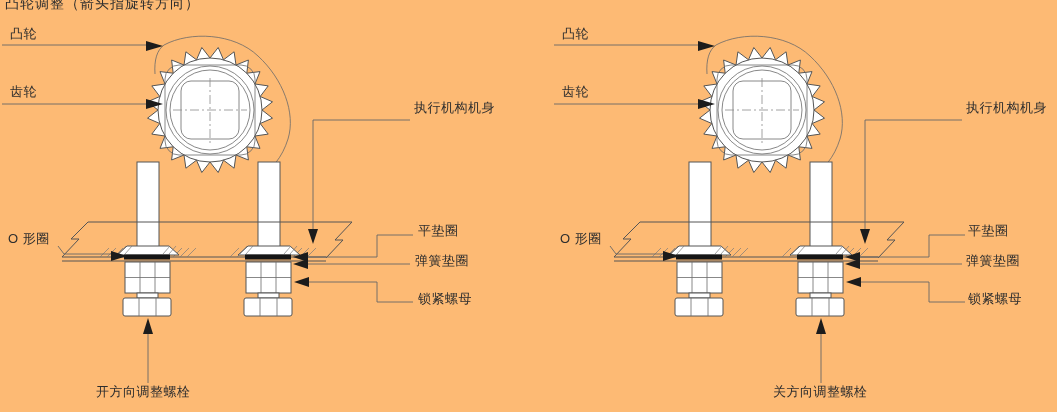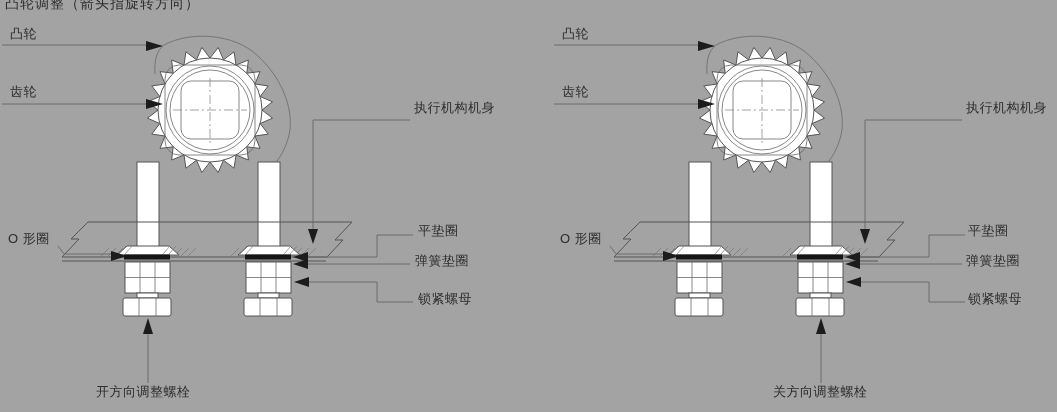--- a/index.html
+++ b/index.html
@@ -1,17 +1,17 @@
 <!DOCTYPE html>
 <html><head>
 <meta charset="utf-8">
 <style>
   html,body{margin:0;padding:0;background:#fff;}
   .stage{
-    position:relative;width:1057px;height:412px;background:#a3a3a3;overflow:hidden;
+    position:relative;width:1057px;height:412px;background:#fdba74;overflow:hidden;
     font-family:"Liberation Sans","DejaVu Sans",sans-serif;
   }
   svg{display:block;}
   .ln{fill:none;stroke:#555;stroke-width:1;stroke-linecap:butt;stroke-linejoin:miter;}
   .lnw{fill:#ffffff;stroke:#555;stroke-width:1;}
   .thin{fill:none;stroke:#6a6a6a;stroke-width:.8;}
   .cl{fill:none;stroke:#8a8a8a;stroke-width:.8;stroke-dasharray:9 3 2 3;}
   .blk{fill:#151515;stroke:none;}
   .arr{fill:#1c1c1c;stroke:none;}
   .ldr{fill:none;stroke:#666;stroke-width:.9;}

